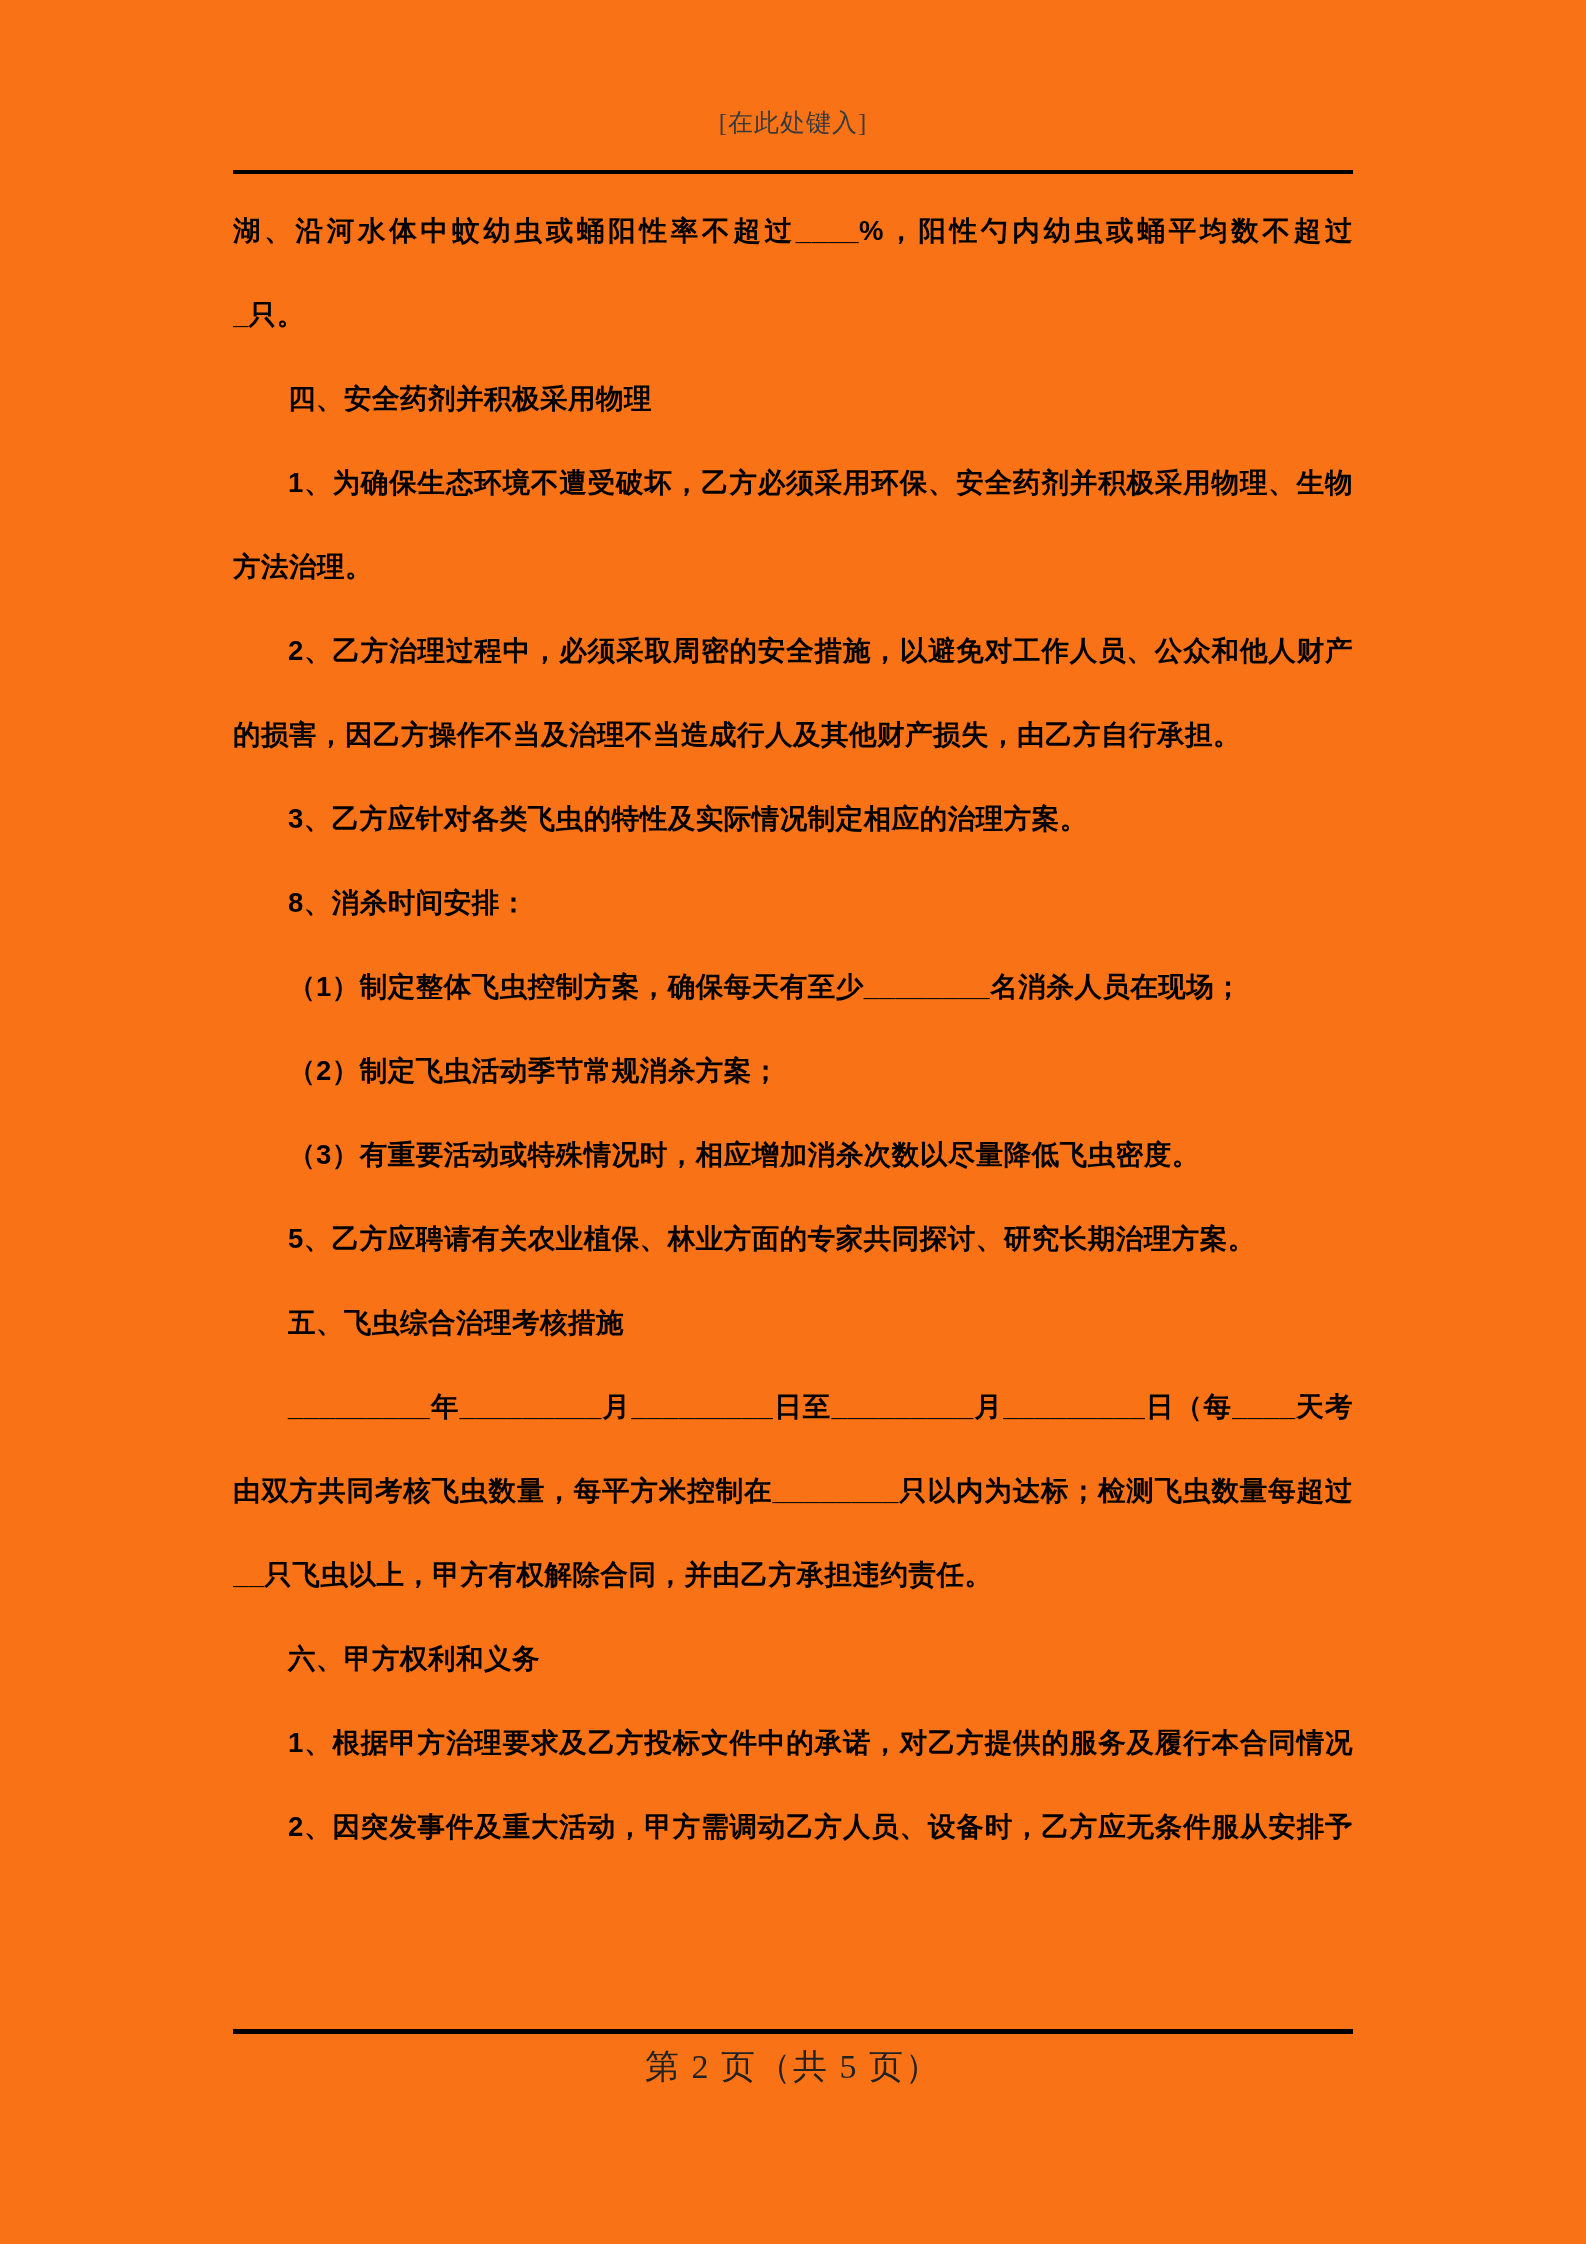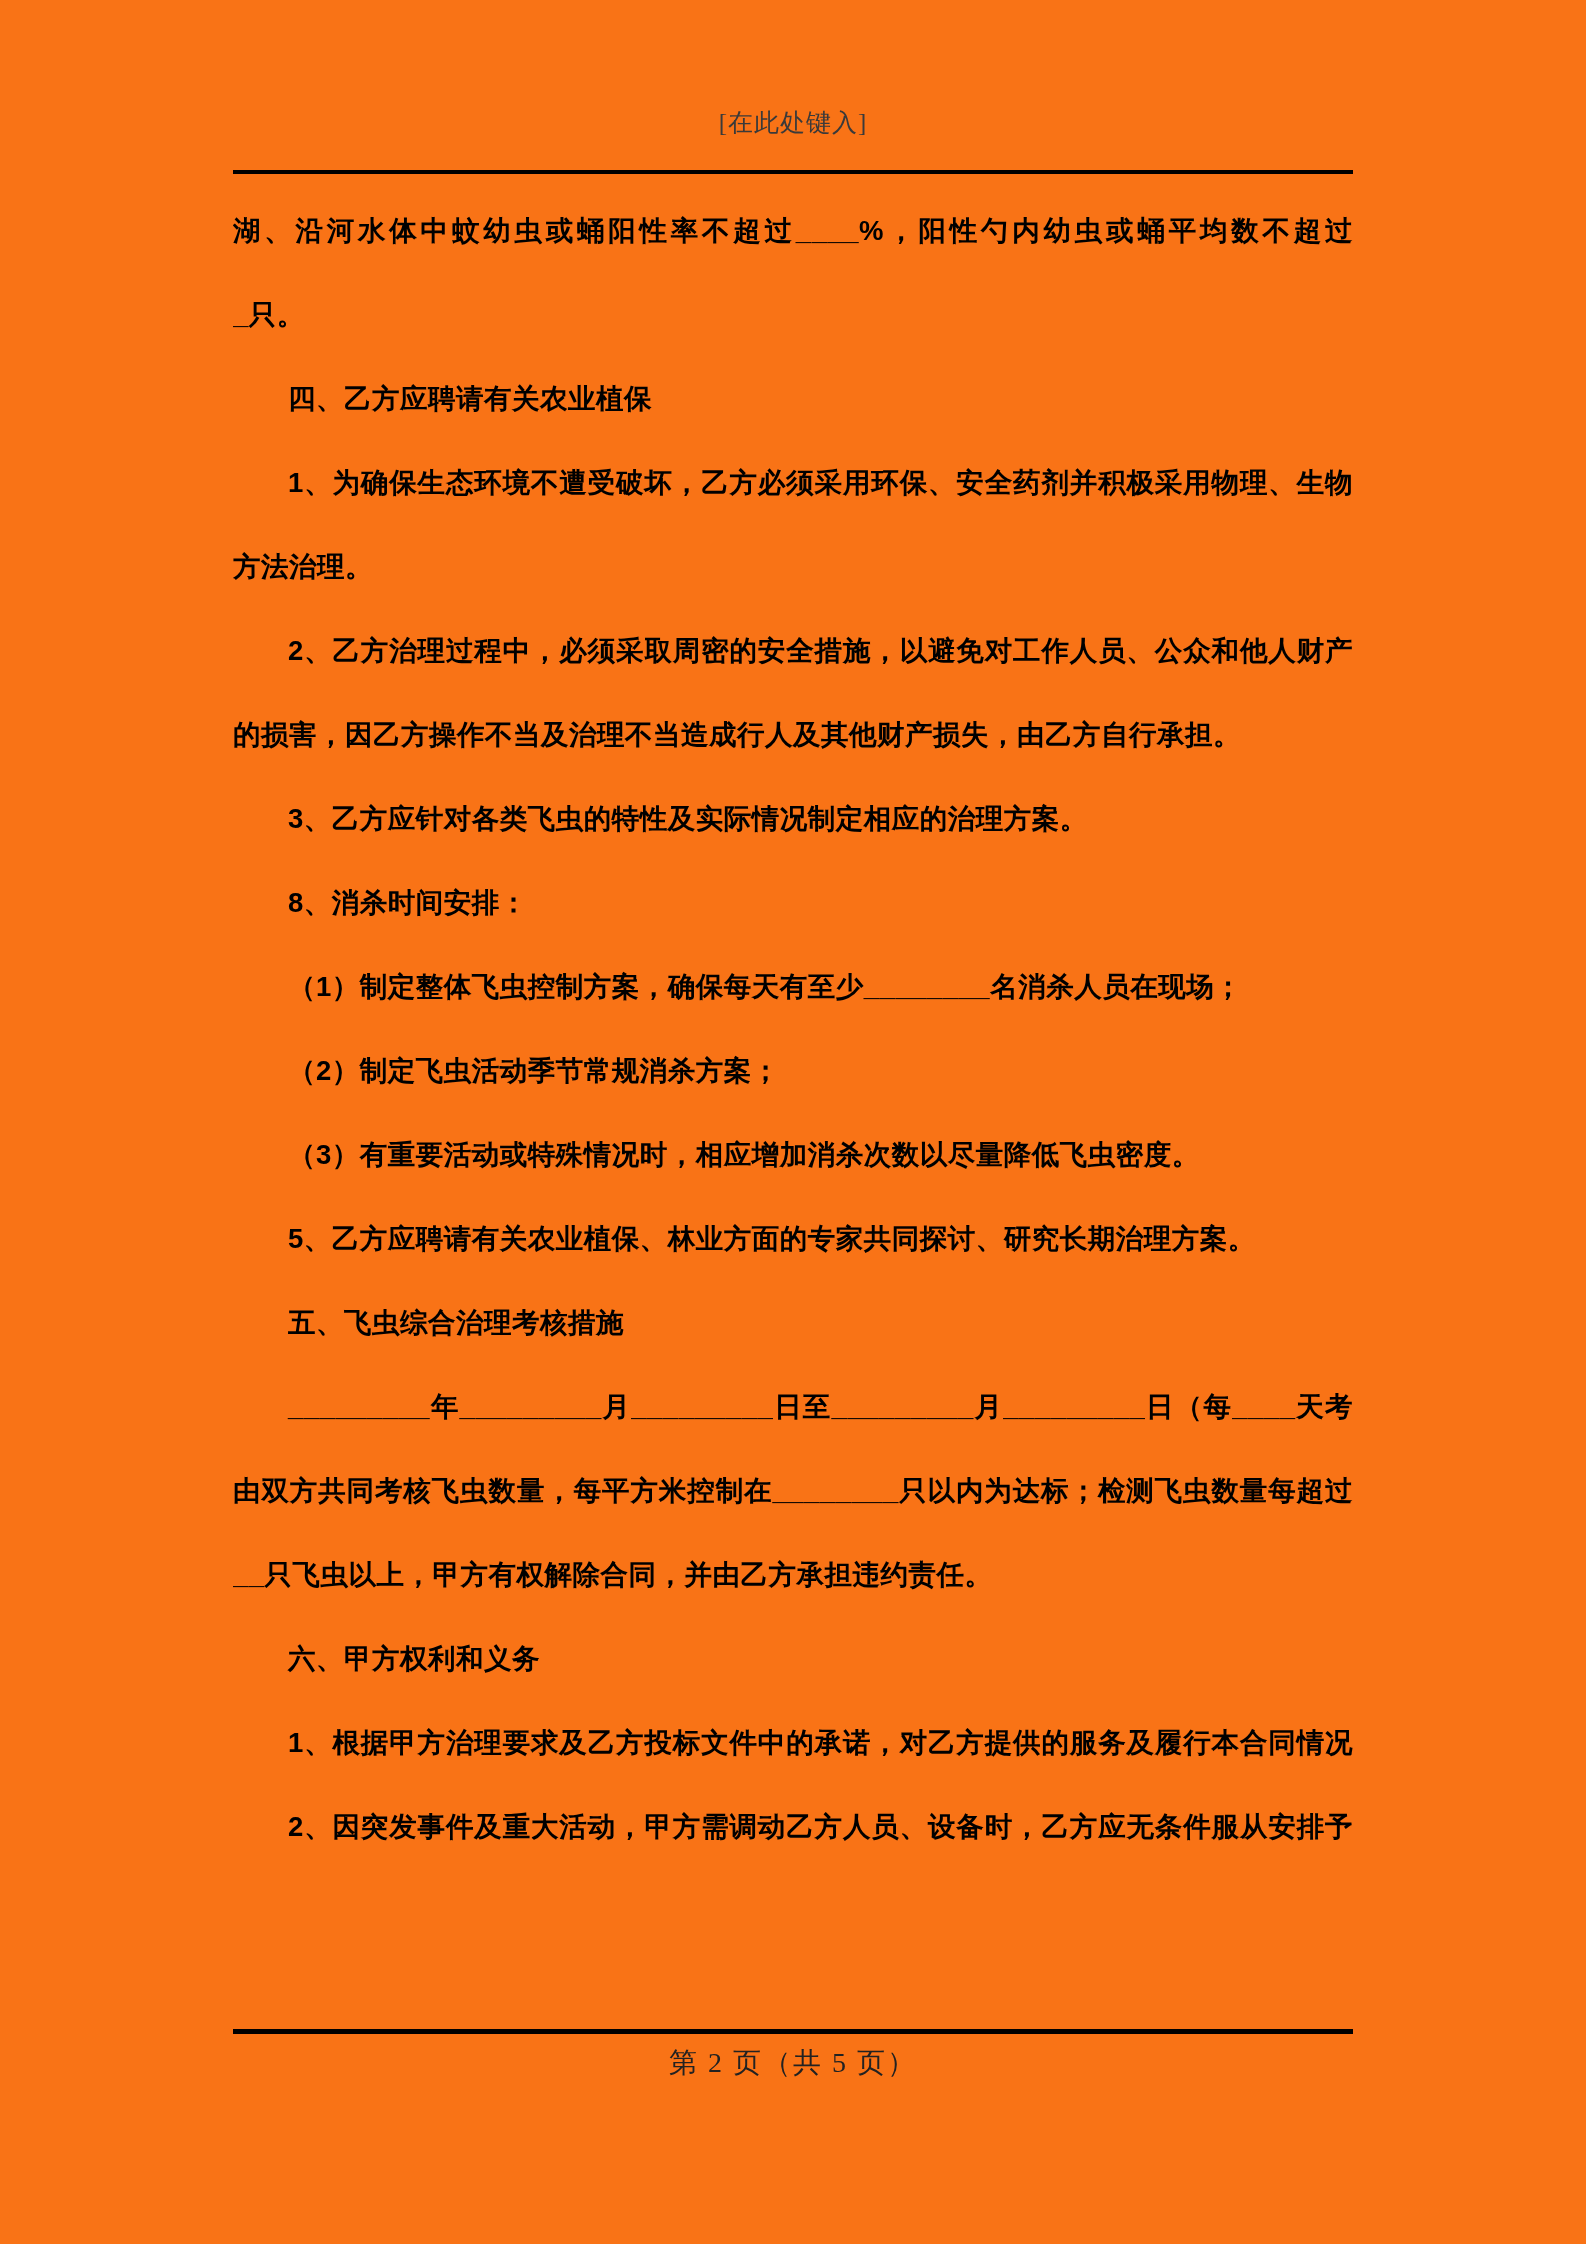--- a/index.html
+++ b/index.html
@@ -69,38 +69,38 @@
     height: 5px;
     background: #000000;
   }
   .footer-text {
     position: absolute;
     top: 2044px;
     left: 233px;
     width: 1120px;
     text-align: center;
     font-family: "Liberation Serif", "DejaVu Serif", serif;
-    font-size: 28px;
+    font-size: 34px;
     color: #222222;
     letter-spacing: 2px;
   }
 </style>
 </head>
 <body>
 
 <div class="page">
 
   <div class="header-text">[在此处键入]</div>
 
   <div class="header-rule"></div>
 
   <div class="content">
     <p class="ln fill">湖、沿河水体中蚊幼虫或蛹阳性率不超过____%，阳性勺内幼虫或蛹平均数不超过_______</p>
     <p class="ln">_只。</p>
-    <p class="ln heading indent">四、乙方应聘请有关农业植保</p>
+    <p class="ln heading indent">四、安全药剂并积极采用物理</p>
     <p class="ln fill indent">1、为确保生态环境不遭受破坏，乙方必须采用环保、安全药剂并积极采用物理、生物</p>
     <p class="ln">方法治理。</p>
     <p class="ln fill indent">2、乙方治理过程中，必须采取周密的安全措施，以避免对工作人员、公众和他人财产</p>
     <p class="ln">的损害，因乙方操作不当及治理不当造成行人及其他财产损失，由乙方自行承担。</p>
     <p class="ln indent">3、乙方应针对各类飞虫的特性及实际情况制定相应的治理方案。</p>
     <p class="ln indent">8、消杀时间安排：</p>
     <p class="ln indent">（1）制定整体飞虫控制方案，确保每天有至少________名消杀人员在现场；</p>
     <p class="ln indent">（2）制定飞虫活动季节常规消杀方案；</p>
     <p class="ln indent">（3）有重要活动或特殊情况时，相应增加消杀次数以尽量降低飞虫密度。</p>
     <p class="ln indent">5、乙方应聘请有关农业植保、林业方面的专家共同探讨、研究长期治理方案。</p>

